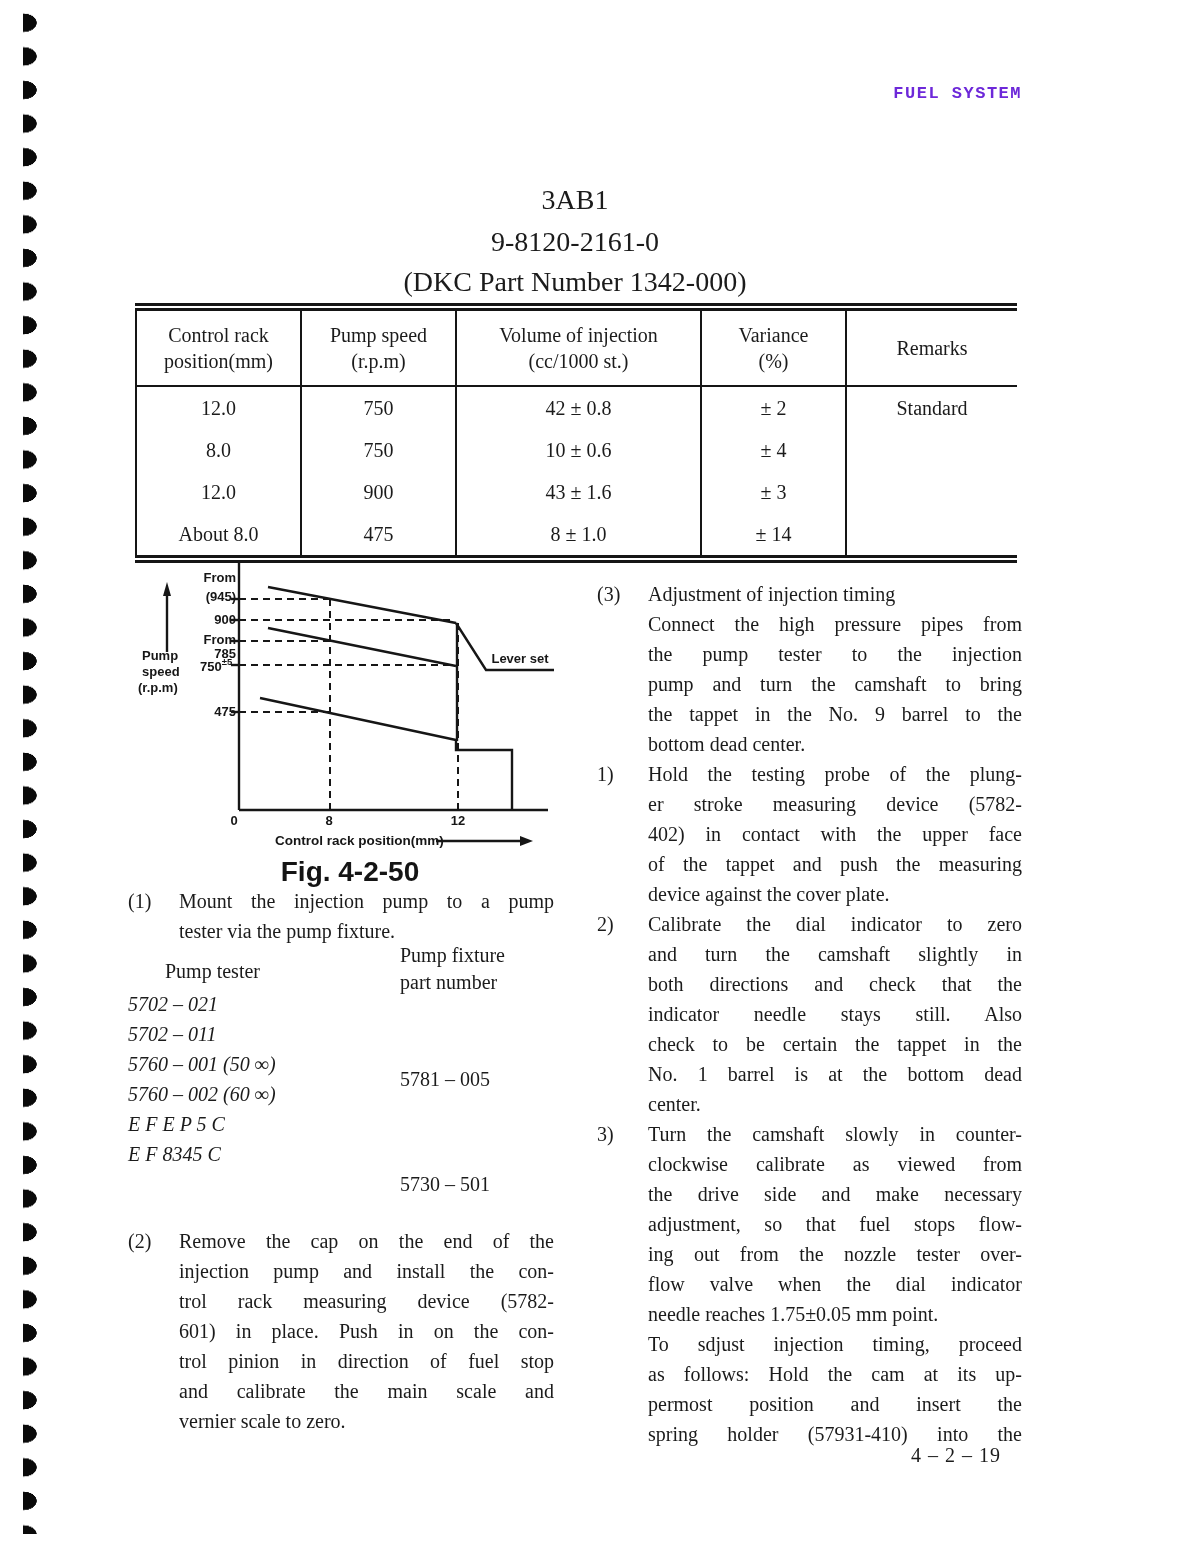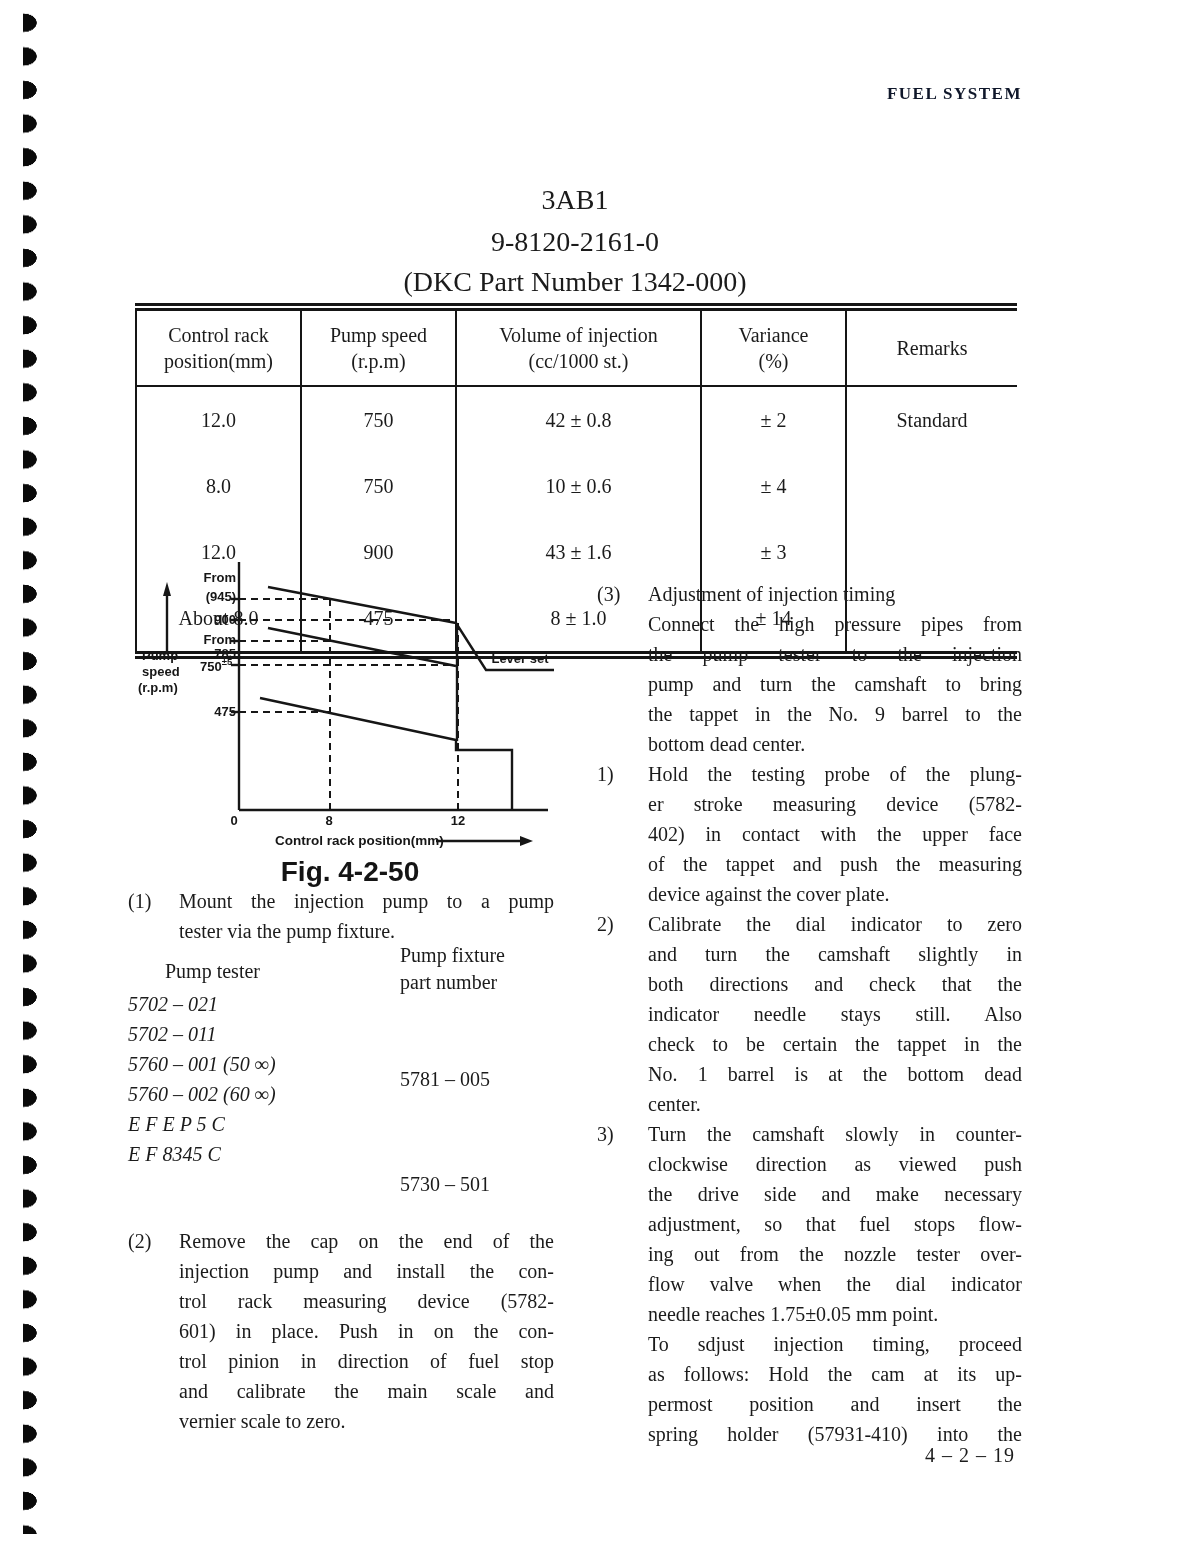--- a/index.html
+++ b/index.html
@@ -9,41 +9,41 @@
   }
   .page{position:absolute;inset:0;}
   
   .holes{
     position:absolute;left:23px;top:6px;width:15px;height:1528px;
     background-image:radial-gradient(14px 9.5px at 0% 50%, #0a0a0a 96%, transparent 100%);
     background-size:15px 33.6px;background-repeat:repeat-y;
   }
   .doc-header{
     position:absolute;top:84px;right:168px;
-    font-family:Liberation Serif, serif;font-size:17px;font-weight:600;
-    letter-spacing:1.5px;color:#0f172a;
+    font-family:Liberation Mono, monospace;font-size:17px;font-weight:600;
+    letter-spacing:1.5px;color:#6d28d9;
   }
   .title{position:absolute;left:120px;width:910px;text-align:center;font-size:28px;}
   .title.l1{top:184px;}
   .title.l2{top:226px;}
   .title.l3{top:266px;}
   
   table.spec{
     position:absolute;left:135px;top:303px;width:881px;height:245px;
     border-collapse:collapse;table-layout:fixed;
     border-top:8px double #151515;border-bottom:8px double #151515;
     border-left:2.5px solid #151515;
     font-size:20px;
   }
   table.spec th{
     font-weight:normal;border-bottom:2.5px solid #151515;
     white-space:pre-line;line-height:26px;text-align:center;vertical-align:middle;
     height:70px;padding:2px 0;
   }
-  table.spec td{text-align:center;vertical-align:middle;height:42px;padding:12px;}
+  table.spec td{text-align:center;vertical-align:middle;height:42px;padding:0;}
   table.spec th + th, table.spec td + td{border-left:2.5px solid #151515;}
   table.spec col.c1{width:165px;} table.spec col.c2{width:155px;}
   table.spec col.c3{width:245px;} table.spec col.c4{width:145px;}
   table.spec col.c5{width:171px;}
   
   .figure{position:absolute;left:130px;top:554px;width:440px;}
   .figure svg{display:block;width:440px;height:300px;}
   .fl-solid{fill:none;stroke:#161616;stroke-width:2.4px;}
   .fl-dashed{fill:none;stroke:#161616;stroke-width:2px;stroke-dasharray:7 5;}
   .fl-fill{fill:#161616;stroke:none;}
@@ -66,21 +66,21 @@
   .jlines.just-all > div:last-child{text-align-last:justify;}
   .lines > div{line-height:30px;text-align:left;font-size:20px;}
   
   .fixture{position:relative;height:258px;font-size:20px;}
   .fx-h1{position:absolute;left:37px;top:12px;line-height:27px;}
   .fx-h2{position:absolute;left:272px;top:-4px;line-height:27px;white-space:pre-line;}
   .fx-list{position:absolute;left:0;top:43px;width:260px;font-style:italic;}
   .fx-p1{position:absolute;left:272px;top:118px;line-height:30px;}
   .fx-p2{position:absolute;left:272px;top:223px;line-height:30px;}
   .item2{margin-top:22px;}
-  .pageno{position:absolute;top:1444px;right:175px;font-size:20px;letter-spacing:1px;}
+  .pageno{position:absolute;top:1444px;right:189px;font-size:20px;letter-spacing:1px;}
 </style>
 </head>
 <body>
 
 <div class="page">
 
   <div class="holes"></div>
 
   <div class="doc-header">FUEL SYSTEM</div>
 
@@ -256,21 +256,21 @@
           <div>indicator needle stays still.  Also</div>
           <div>check to be certain the tappet in the</div>
           <div>No. 1 barrel is at the bottom dead</div>
           <div>center.</div>
         </div>
     </div>
     <div class="row">
       <div class="num">3)</div>
       <div class="jlines">
           <div>Turn the camshaft slowly in counter-</div>
-          <div>clockwise direction as viewed push</div>
+          <div>clockwise calibrate as viewed from</div>
           <div>the drive side and make necessary</div>
           <div>adjustment, so that fuel stops flow-</div>
           <div>ing out from the nozzle tester over-</div>
           <div>flow valve when the dial indicator</div>
           <div>needle reaches 1.75±0.05 mm point.</div>
         </div>
     </div>
     <div class="row">
       <div class="num"></div>
       <div class="jlines just-all">

